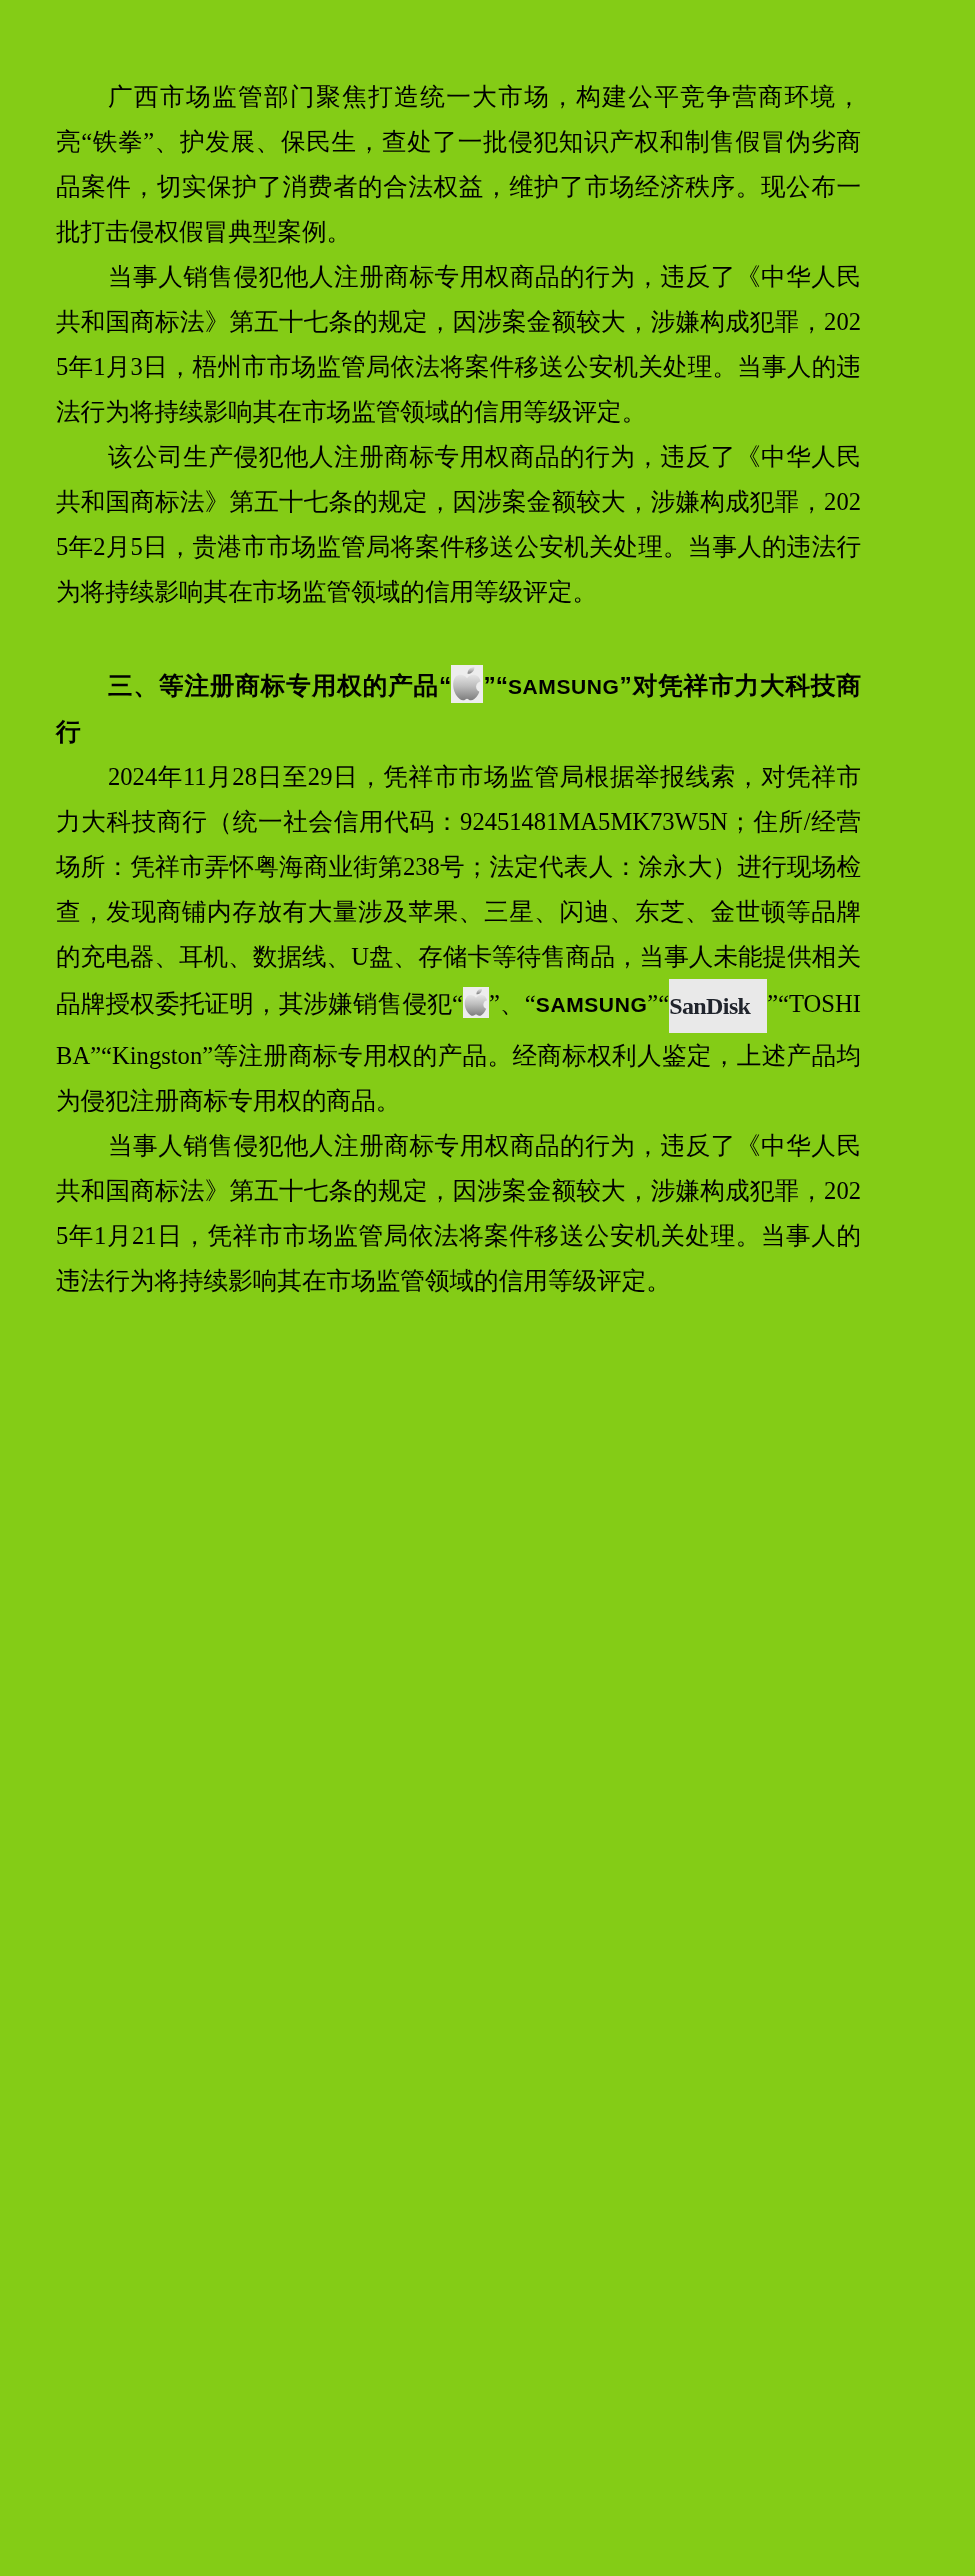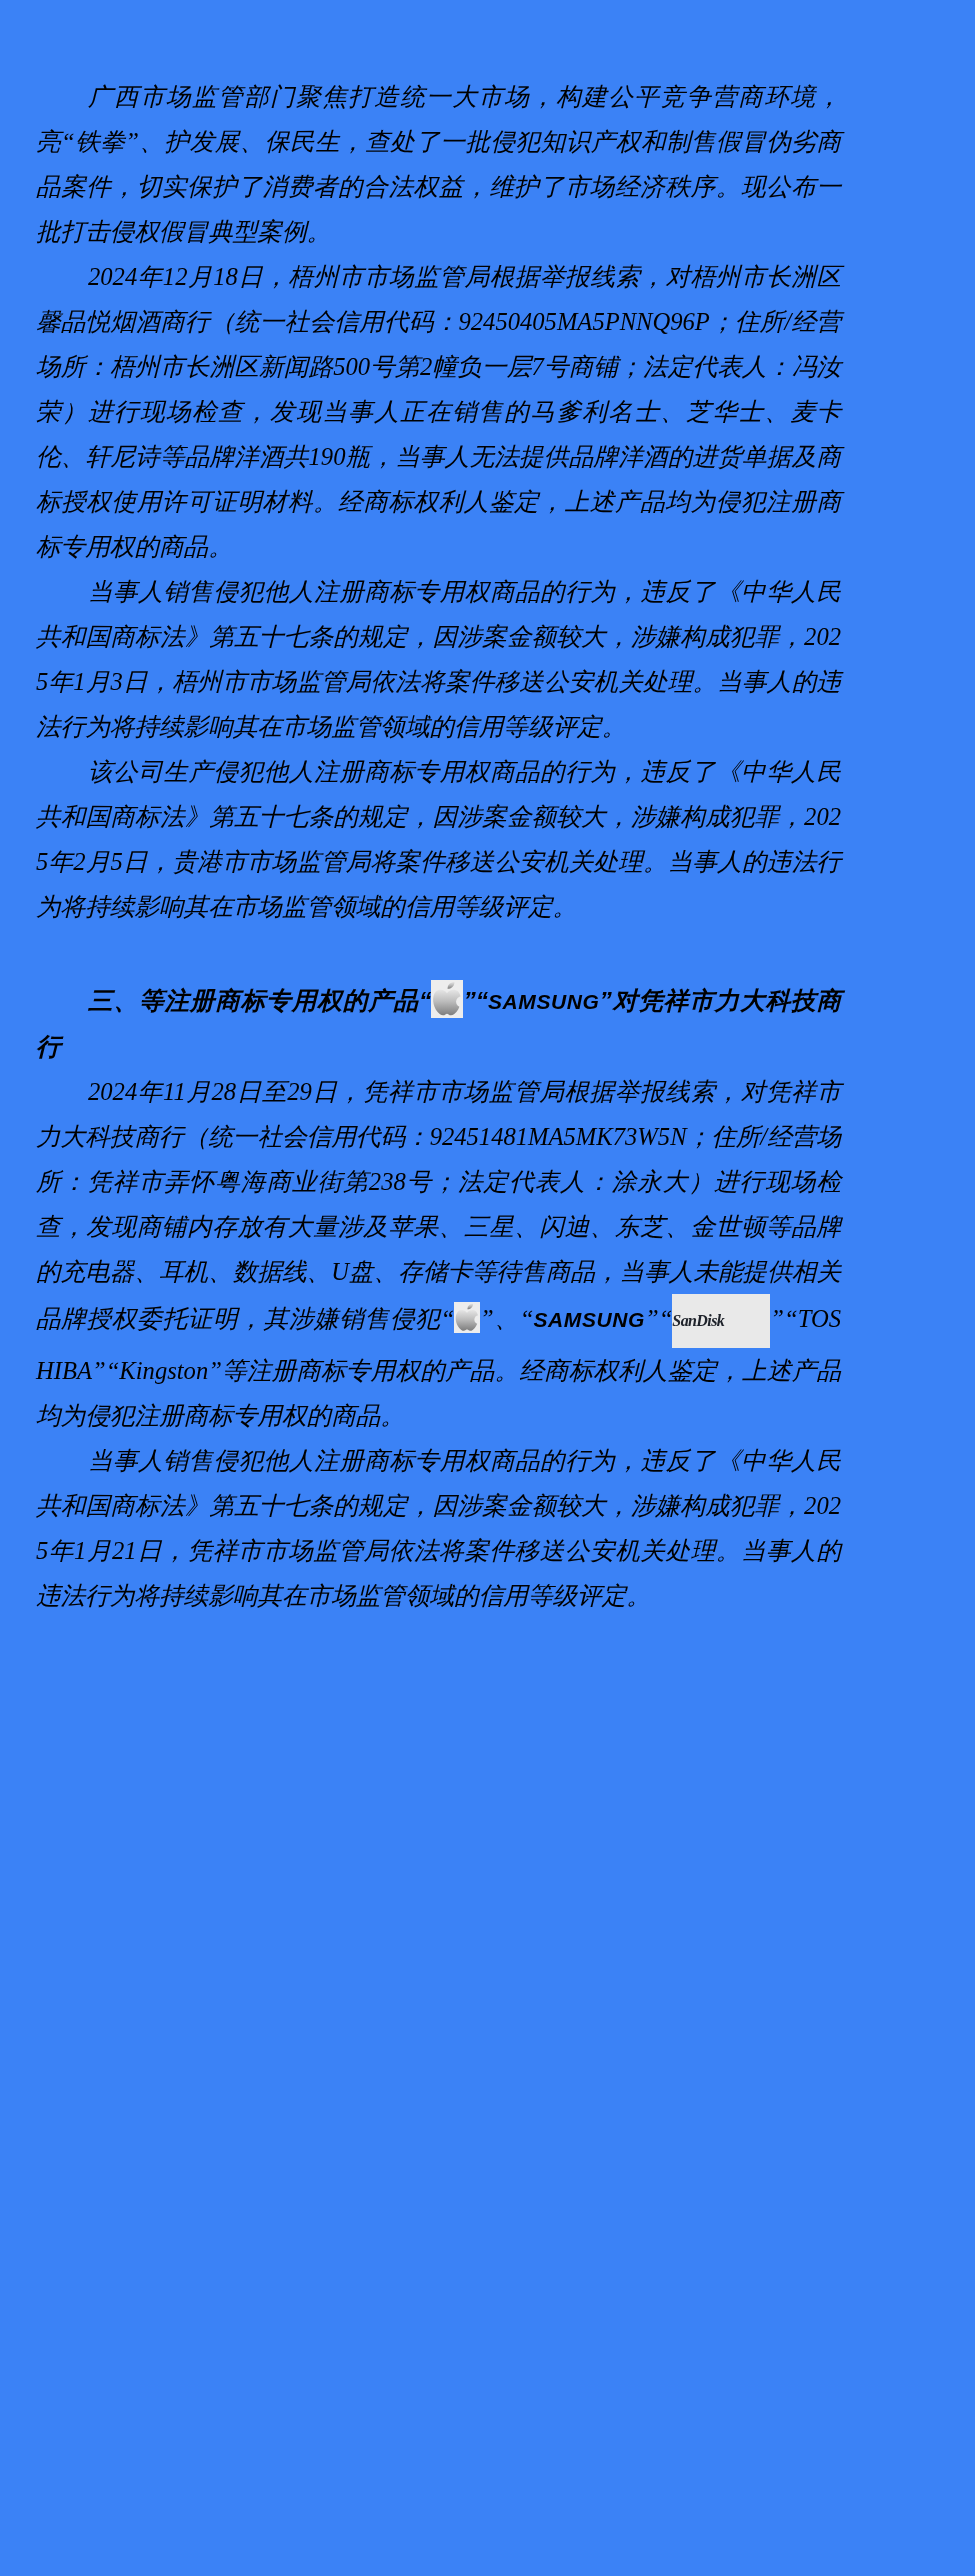--- a/index.html
+++ b/index.html
@@ -1,26 +1,25 @@
 <!DOCTYPE html>
 <html style="font-size:9.8px"><head>
 <meta charset="utf-8">
 <style>
   html, body { margin: 0; padding: 0; background: #ffffff; }
   .page {
     position: relative;
     width: 975px;
     height: 2576px;
     box-sizing: border-box;
-    background: #3b82f6;
+    background: #84cc16;
     color: #000000;
-    padding: 74px 86px 0 36px;
+    padding: 74px 86px 0 56px;
     overflow: hidden;
     font-family: "Liberation Serif", "DejaVu Serif", serif;
-    font-style: italic;
   }
   .doc { width: 805px; }
   p.paragraph {
     margin: 0;
     font-size: 24.6px;
     line-height: 45px;
     text-align: justify;
     text-align-last: left;
     text-indent: 52px;
     font-family: "Liberation Serif", "DejaVu Serif", serif;
@@ -52,33 +51,32 @@
   .sandisk-box {
     display: inline-block;
     width: 98px;
     height: 54px;
     background: #e9e9e9;
     text-align: center;
     line-height: 54px;
     vertical-align: middle;
     font-family: "Liberation Serif", "DejaVu Serif", serif;
     font-weight: bold;
-    font-size: 16px;
+    font-size: 24px;
     letter-spacing: -0.6px;
     color: #20242c;
     text-indent: 0;
   }
 </style>
 </head>
 <body>
 
 <div class="page">
   <main class="doc" id="doc-root">
       <p class="paragraph"><span>广西市场监管部门聚焦打造统一大市场，构建公平竞争营商环境，亮“铁拳”、护发展、保民生，查处了一批侵犯知识产权和制售假冒伪劣商品案件，切实保护了消费者的合法权益，维护了市场经济秩序。现公布一批打击侵权假冒典型案例。</span></p>
-      <p class="paragraph"><span>2024年12月18日，梧州市市场监管局根据举报线索，对梧州市长洲区馨品悦烟酒商行（统一社会信用代码：92450405MA5PNNQ96P；住所/经营场所：梧州市长洲区新闻路500号第2幢负一层7号商铺；法定代表人：冯汝荣）进行现场检查，发现当事人正在销售的马爹利名士、芝华士、麦卡伦、轩尼诗等品牌洋酒共190瓶，当事人无法提供品牌洋酒的进货单据及商标授权使用许可证明材料。经商标权利人鉴定，上述产品均为侵犯注册商标专用权的商品。</span></p>
       <p class="paragraph"><span>当事人销售侵犯他人注册商标专用权商品的行为，违反了《中华人民共和国商标法》第五十七条的规定，因涉案金额较大，涉嫌构成犯罪，2025年1月3日，梧州市市场监管局依法将案件移送公安机关处理。当事人的违法行为将持续影响其在市场监管领域的信用等级评定。</span></p>
       <p class="paragraph"><span>该公司生产侵犯他人注册商标专用权商品的行为，违反了《中华人民共和国商标法》第五十七条的规定，因涉案金额较大，涉嫌构成犯罪，2025年2月5日，贵港市市场监管局将案件移送公安机关处理。当事人的违法行为将持续影响其在市场监管领域的信用等级评定。</span></p>
       <h2 class="heading"><span>三、等注册商标专用权的产品“</span><span class="apple-wrap apple-lg"><svg viewBox="0 0 60 70" xmlns="http://www.w3.org/2000/svg">
             <defs>
               <linearGradient id="ag" x1="0" y1="0" x2="0" y2="1">
                 <stop offset="0" stop-color="#e6e6e6"></stop>
                 <stop offset="0.45" stop-color="#bdbdbd"></stop>
                 <stop offset="1" stop-color="#7d7d7d"></stop>
               </linearGradient>
             </defs>

